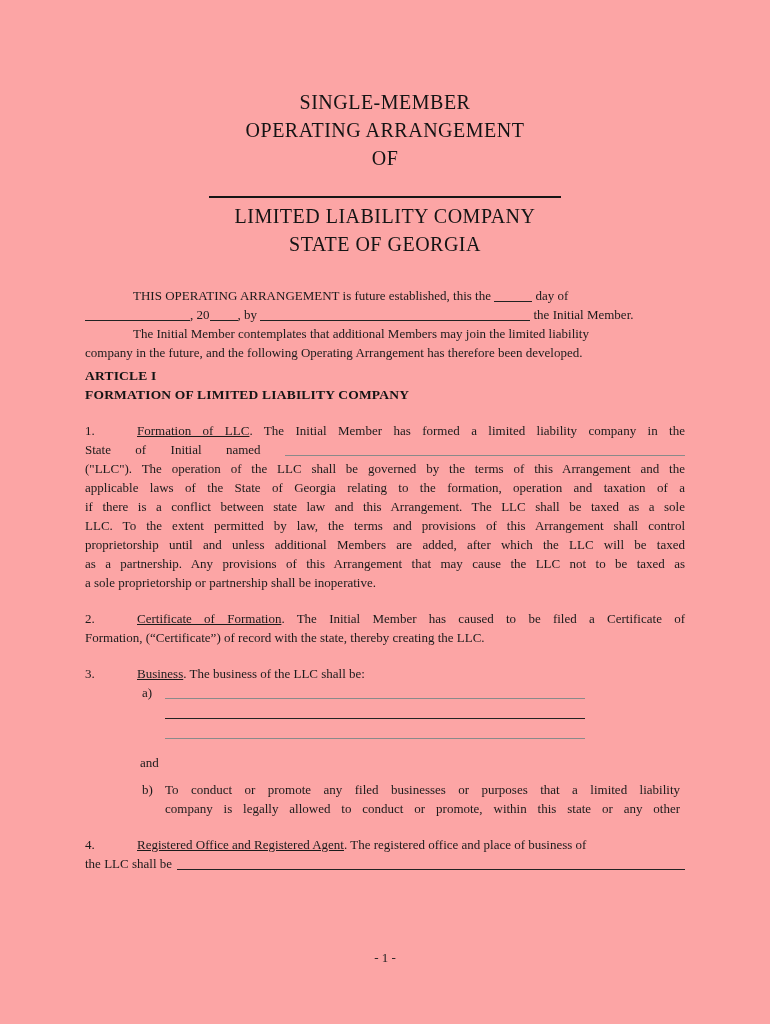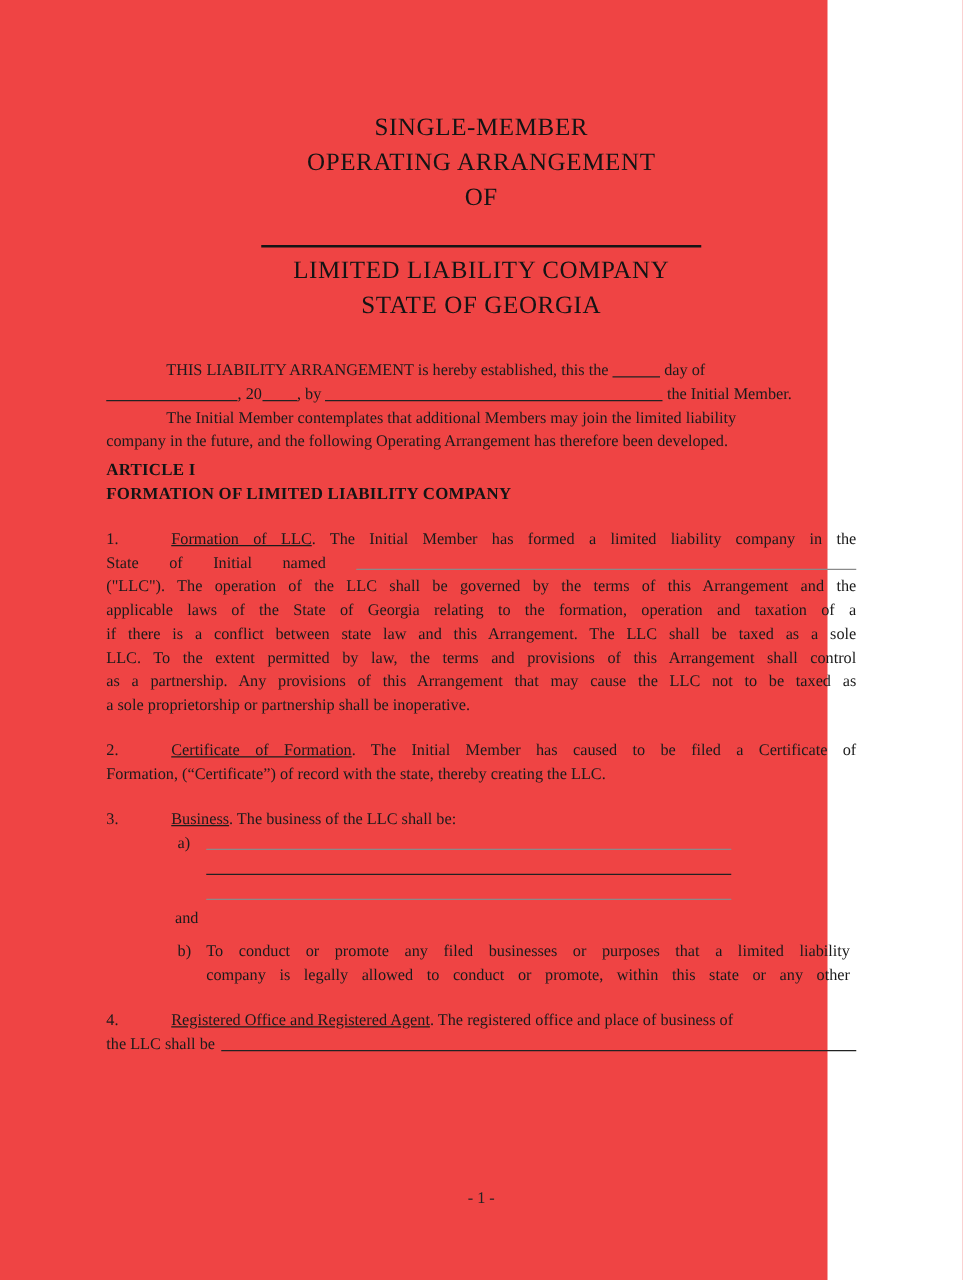--- a/index.html
+++ b/index.html
@@ -1,18 +1,18 @@
 <!DOCTYPE html>
 <html><head>
 <meta charset="utf-8">
 <style>
   html,body{margin:0;padding:0;background:#ffffff;}
   body{width:770px;height:1024px;overflow:hidden;
        font-family:"Liberation Serif","DejaVu Serif",serif;color:#1b1b1b;}
-  .page{position:relative;width:662px;height:1024px;background:#ef4444;}
+  .page{position:relative;width:770px;height:1024px;background:#fca5a5;}
   .content{position:absolute;left:85px;top:0;width:600px;}
 
   
   .title{margin-top:88px;text-align:center;font-size:20px;line-height:28px;
          letter-spacing:0.5px;color:#141414;}
   .title div{white-space:nowrap;}
   .name-line{width:352px;margin:22px auto 4px auto;border-bottom:2px solid #151515;height:2px;}
   .subtitle{text-align:center;font-size:20px;line-height:28px;letter-spacing:0.5px;color:#141414;}
 
   
@@ -31,21 +31,21 @@
   .bl.gray{border-bottom-color:#8a8a8a;}
   .w38{width:38px;} .w105{width:105px;} .w28{width:28px;} .w270{width:270px;}
   .w400{width:400px;} .w420{width:420px;}
 
   .mt-open{margin-top:28px;} .mt{margin-top:17px;} .mt-sm{}
 
   
   .sub{margin-left:57px;}
   .marker{display:inline-block;width:23px;}
   .blank-rows .line{line-height:20px;}
-  .connector{margin-left:55px;margin-top:0;}
+  .connector{margin-left:55px;margin-top:10px;}
   .sub-b{margin-top:8px;position:relative;padding-left:23px;width:515px;}
   .sub-b .marker{position:absolute;left:0;top:0;width:23px;}
 
   .frow{display:flex;}
   .frow .bl{flex:1;margin-left:5px;margin-bottom:3px;height:auto;}
 
   .footer{position:absolute;left:0;top:950px;width:770px;text-align:center;
           font-size:13px;color:#222;}
 </style>
 </head>
@@ -61,41 +61,42 @@
     </div>
 
     <div class="name-line"></div>
 
     <div class="subtitle">
       <div>LIMITED LIABILITY COMPANY</div>
       <div>STATE OF GEORGIA</div>
     </div>
 
     <div class="para mt-open">
-      <div class="line"><span class="ind"></span><span>THIS LIABILITY ARRANGEMENT is hereby established, this the</span> <span class="bl w38"></span> <span>day of</span></div>
+      <div class="line"><span class="ind"></span><span>THIS OPERATING ARRANGEMENT is future established, this the</span> <span class="bl w38"></span> <span>day of</span></div>
       <div class="line"><span class="bl w105"></span><span>, 20</span><span class="bl w28"></span><span>, by</span> <span class="bl w270"></span> <span>the Initial Member.</span></div>
     </div>
 
     <div class="para mt-sm">
       <div class="line"><span class="ind"></span><span>The Initial Member contemplates that additional Members may join the limited liability</span></div>
       <div class="line"><span>company in the future, and the following Operating Arrangement has therefore been developed.</span></div>
     </div>
 
     <div class="article-head">
       <div>ARTICLE I</div>
       <div>FORMATION OF LIMITED LIABILITY COMPANY</div>
     </div>
 
     <div class="para mt">
       <div class="line jl"><span class="num">1.</span><span class="u">Formation of LLC</span><span>.  The Initial Member has formed a limited liability company in the</span></div>
       <div class="line jl"><span>State of Initial named</span> <span class="bl gray w400"></span></div>
       <div class="line jl"><span>("LLC").  The operation of the LLC shall be governed by the terms of this Arrangement and the</span></div>
       <div class="line jl"><span>applicable laws of the State of Georgia relating to the formation, operation and taxation of a</span></div>
       <div class="line jl"><span>if there is a conflict between state law and this Arrangement. The LLC shall be taxed as a sole</span></div>
       <div class="line jl"><span>LLC.  To the extent permitted by law, the terms and provisions of this Arrangement shall control</span></div>
+      <div class="line jl"><span>proprietorship until and unless additional Members are added, after which the LLC will be taxed</span></div>
       <div class="line jl"><span>as a partnership.  Any provisions of this Arrangement that may cause the LLC not to be taxed as</span></div>
       <div class="line last"><span>a sole proprietorship or partnership shall be inoperative.</span></div>
     </div>
 
     <div class="para mt">
       <div class="line jl"><span class="num">2.</span><span class="u">Certificate of Formation</span><span>.  The Initial Member has caused to be filed a Certificate of</span></div>
       <div class="line last"><span>Formation, (“Certificate”) of record with the state, thereby creating the LLC.</span></div>
     </div>
 
     <div class="para mt">

